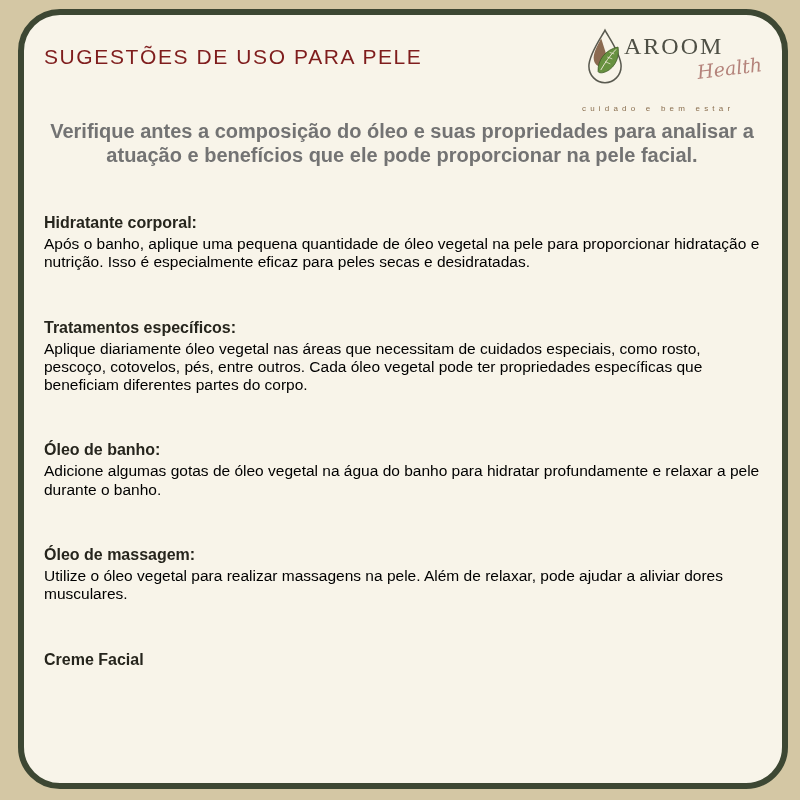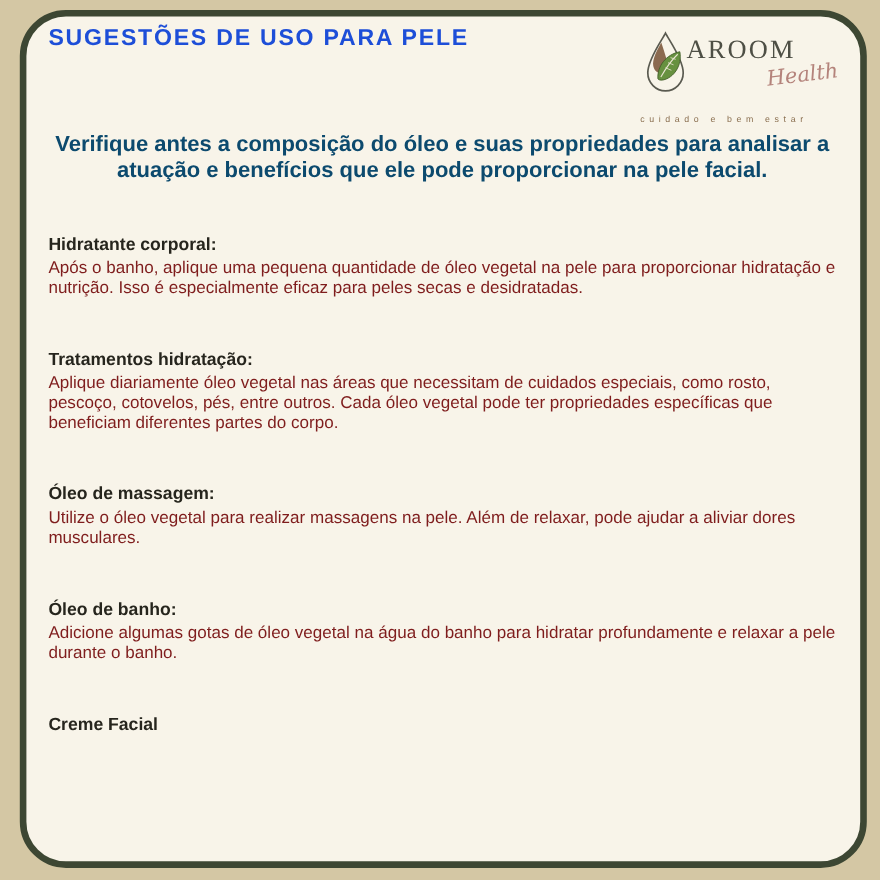--- a/index.html
+++ b/index.html
@@ -18,24 +18,25 @@
     padding:8px 16px 0 14px;
   }
   
   .header {
     display:flex;
     justify-content:space-between;
     align-items:flex-start;
     padding-left:6px;
   }
   .page-title {
+    margin-top:22px;
     font-size:21px;
-    font-weight:700;
+    font-weight:400;
     letter-spacing:1.6px;
-    color:#1d4ed8;
+    color:#7f1d1d;
     white-space:nowrap;
   }
   .logo {
     position:relative;
     width:182px;
     margin-top:4px;
     margin-right:2px;
     flex:0 0 auto;
   }
   .logo-row {
@@ -66,39 +67,39 @@
     color:#8a6f50;
     white-space:nowrap;
   }
   
   .intro {
     margin-top:6px;
     text-align:center;
     font-size:20px;
     line-height:1.2;
     font-weight:700;
-    color:#0c4a6e;
+    color:#737373;
     padding:0 2px;
   }
   
   .sections {
     margin-top:34px;
     padding:0 6px;
   }
   .section { margin-bottom:23px;margin-top:47px; }
   .section h3 {
     font-size:16px;
     font-weight:700;
     color:#26251d;
     margin-bottom:3px;
   }
   .section p {
     font-size:15.5px;
     line-height:1.18;
-    color:#7f1d1d;
+    color:#000000;
   }
 </style>
 </head>
 <body>
 
 <div class="card">
 
   <div class="header">
     <h1 class="page-title">SUGESTÕES DE USO PARA PELE</h1>
 
@@ -119,29 +120,29 @@
   </div>
 
   <p class="intro">Verifique antes a composição do óleo e suas propriedades para analisar a atuação e benefícios que ele pode proporcionar na pele facial.</p>
 
   <div class="sections">
     <div class="section">
       <h3>Hidratante corporal:</h3>
       <p>Após o banho, aplique uma pequena quantidade de óleo vegetal na pele para proporcionar hidratação e nutrição. Isso é especialmente eficaz para peles secas e desidratadas.</p>
     </div>
     <div class="section">
-      <h3>Tratamentos hidratação:</h3>
+      <h3>Tratamentos específicos:</h3>
       <p>Aplique diariamente óleo vegetal nas áreas que necessitam de cuidados especiais, como rosto, pescoço, cotovelos, pés, entre outros. Cada óleo vegetal pode ter propriedades específicas que beneficiam diferentes partes do corpo.</p>
+    </div>
+    <div class="section">
+      <h3>Óleo de banho:</h3>
+      <p>Adicione algumas gotas de óleo vegetal na água do banho para hidratar profundamente e relaxar a pele durante o banho.</p>
     </div>
     <div class="section">
       <h3>Óleo de massagem:</h3>
       <p>Utilize o óleo vegetal para realizar massagens na pele. Além de relaxar, pode ajudar a aliviar dores musculares.</p>
-    </div>
-    <div class="section">
-      <h3>Óleo de banho:</h3>
-      <p>Adicione algumas gotas de óleo vegetal na água do banho para hidratar profundamente e relaxar a pele durante o banho.</p>
     </div>
     <div class="section">
       <h3>Creme Facial</h3>
     </div>
   </div>
 
 </div>
 
 </body></html>

